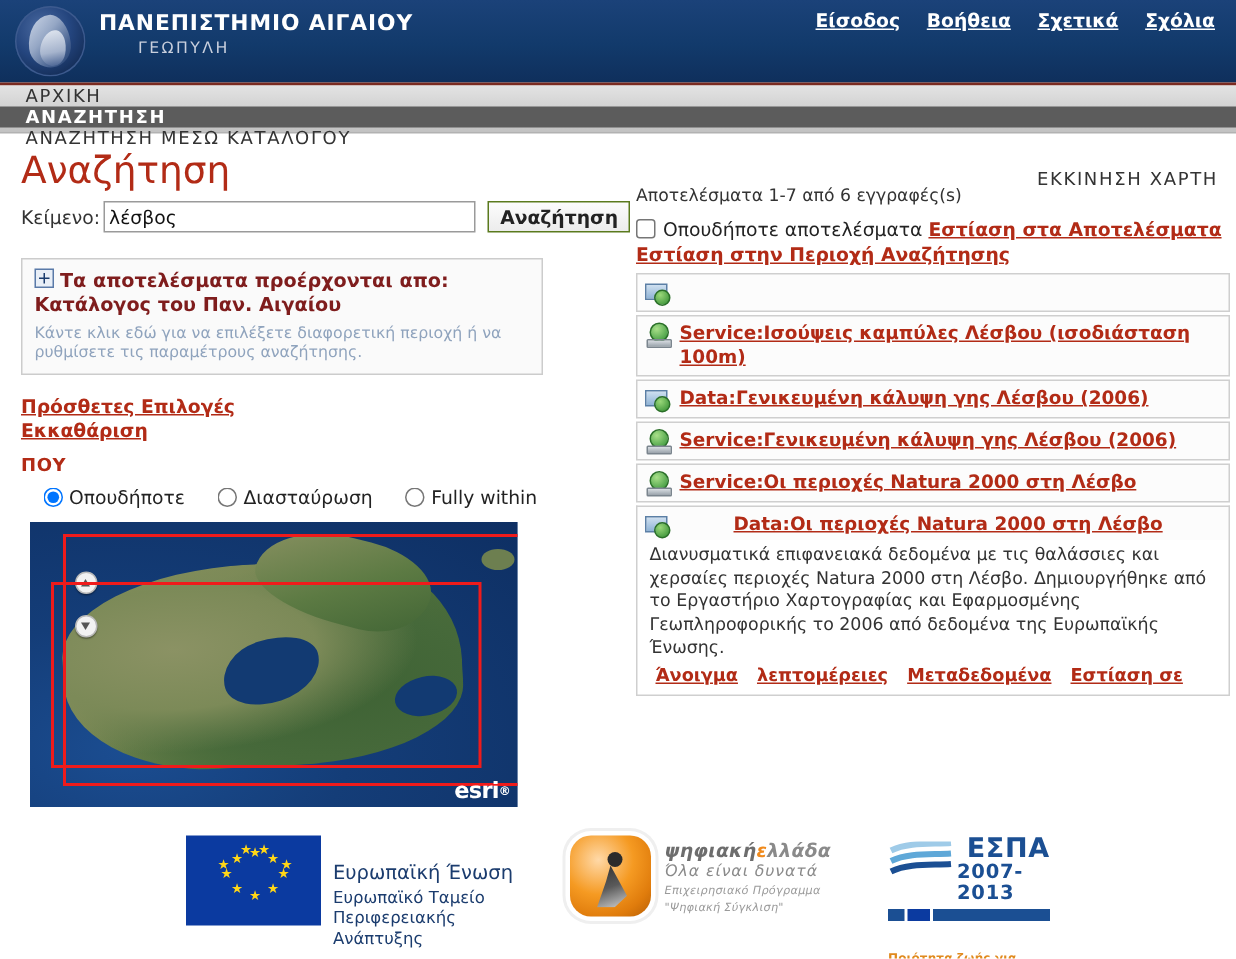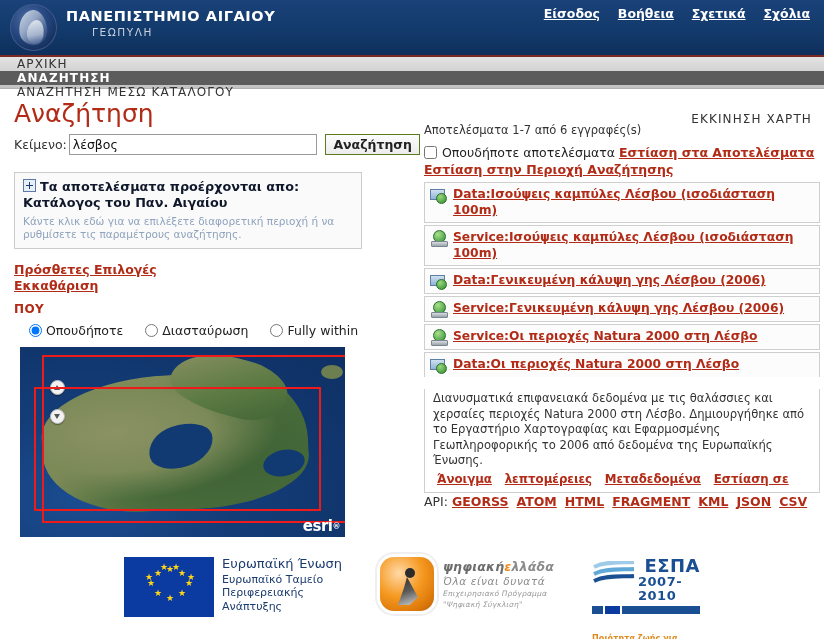--- a/index.html
+++ b/index.html
@@ -88,21 +88,21 @@
     margin-left:8px;height:21px;padding:0 7px;
     border:1px solid #5b7a1e;background:linear-gradient(180deg,#fcfcfc,#ececec);
     font-size:12.5px;font-weight:bold;color:#222;cursor:pointer;
     font-family:"DejaVu Sans","Liberation Sans",sans-serif;
   }
   .infobox{
     margin:17px 0 0 14px;width:348px;border:1px solid #ccc;background:#fafafa;
     padding:6px 8px 7px 8px;box-sizing:border-box;
   }
   .infobox .ttl{
-    font-size:12.8px;font-weight:bold;color:#0f172a;line-height:16px;
+    font-size:12.8px;font-weight:bold;color:#7f1d1d;line-height:16px;
   }
   .plusicon{
     display:inline-block;width:11px;height:11px;border:1px solid #5a7aa8;
     background:#e9eff7;position:relative;margin-right:4px;vertical-align:-1px;
   }
   .plusicon:before,.plusicon:after{
     content:"";position:absolute;background:#1b3c6e;
   }
   .plusicon:before{left:2px;top:5px;width:7px;height:1px;}
   .plusicon:after{left:5px;top:2px;width:1px;height:7px;}
@@ -239,21 +239,21 @@
   .footer{position:relative;height:94px;}
   .logos{display:flex;justify-content:center;align-items:flex-start;gap:38px;padding-top:8px;}
   .eu{display:flex;align-items:flex-start;}
   .euflag{
     width:90px;height:60px;background:#0b3aa0;position:relative;flex:0 0 90px;
   }
   .euflag .star{
     position:absolute;color:#ffd617;font-size:9px;line-height:9px;
   }
   .eutext{margin-left:8px;font-size:11px;color:#1b3c6e;line-height:13.5px;}
-  .eutext .big{font-size:13px;margin-bottom:2px;}
+  .eutext .big{font-size:13px;margin-bottom:2px;margin-top:19px;}
   .dg{display:flex;align-items:center;}
   .dgmark{
     width:54px;height:54px;border-radius:14px;flex:0 0 54px;position:relative;
     background:radial-gradient(circle at 35% 30%,#ffd9a8 0%,#f59a22 45%,#e07c0c 75%,#b85f05 100%);
     box-shadow:0 0 0 3px #fff,0 0 0 5px #efefef;
   }
   .dgmark .head{
     position:absolute;left:25px;top:11px;width:10px;height:10px;border-radius:50%;background:#2b2b2b;
   }
   .dgmark .body{
@@ -379,56 +379,52 @@
 
     <div class="resopts">
       <input type="checkbox" style=""><span>Οπουδήποτε αποτελέσματα</span>
       <a href="#">Εστίαση στα Αποτελέσματα</a>
       <a href="#">Εστίαση στην Περιοχή Αναζήτησης</a>
     </div>
 
     <div class="reslist">
       <div class="resitem">
         <span class="ico data"></span>
-        <a class="rlink" href="#">Data:Ισούψεις καμπύλες Λέσβου (ισοδιάσταση 100m)</a>
       </div>
       <div class="resitem">
         <span class="ico svc"></span>
         <a class="rlink" href="#">Service:Ισούψεις καμπύλες Λέσβου (ισοδιάσταση 100m)</a>
       </div>
       <div class="resitem">
         <span class="ico data"></span>
         <a class="rlink" href="#">Data:Γενικευμένη κάλυψη γης Λέσβου (2006)</a>
       </div>
       <div class="resitem">
         <span class="ico svc"></span>
         <a class="rlink" href="#">Service:Γενικευμένη κάλυψη γης Λέσβου (2006)</a>
       </div>
       <div class="resitem">
         <span class="ico svc"></span>
         <a class="rlink" href="#">Service:Οι περιοχές Natura 2000 στη Λέσβο</a>
       </div>
-      <div class="resitem" style="border-bottom:none;margin-bottom:14px;">
+      <div class="resitem" style="border-bottom:none;margin-bottom:0;gap:36px;">
         <span class="ico data"></span>
         <a class="rlink" href="#">Data:Οι περιοχές Natura 2000 στη Λέσβο</a>
       </div>
       <div class="resdesc">
         <div>Διανυσματικά επιφανειακά δεδομένα με τις θαλάσσιες και χερσαίες περιοχές Natura 2000 στη Λέσβο. Δημιουργήθηκε από το Εργαστήριο Χαρτογραφίας και Εφαρμοσμένης Γεωπληροφορικής το 2006 από δεδομένα της Ευρωπαϊκής Ένωσης.</div>
         <div class="acts">
           <a href="#">Άνοιγμα</a>
           <a href="#">λεπτομέρειες</a>
           <a href="#">Μεταδεδομένα</a>
           <a href="#">Εστίαση σε</a>
         </div>
       </div>
     </div>
 
-    <div class="apirow">
-      <span>API:</span><a href="#">GEORSS</a><a href="#">ATOM</a><a href="#">HTML</a><a href="#">FRAGMENT</a><a href="#">KML</a><a href="#">JSON</a><a href="#">CSV</a>
-    </div>
   </div>
 </div>
 
 <div class="footer">
   <div class="logos">
 
     <div class="eu">
       <div class="euflag">
         <span class="star" style="left:42px;top:8px;">★</span>
         <span class="star" style="left:54px;top:12px;">★</span>
@@ -464,21 +460,21 @@
       </div>
     </div>
 
     <div class="espa">
       <svg class="wave" viewBox="0 0 44 26">
         <path d="M2,6 C14,0 30,2 42,1" stroke="#9fcbe8" stroke-width="4" fill="none"></path>
         <path d="M2,13 C14,7 30,9 42,8" stroke="#5fa8d8" stroke-width="4" fill="none"></path>
         <path d="M2,20 C14,14 30,16 42,15" stroke="#1b4f93" stroke-width="4" fill="none"></path>
       </svg>
       <div class="et">ΕΣΠΑ</div>
-      <div class="ey">2007-2010</div>
+      <div class="ey">2007-2013</div>
       <div class="bar">
         <span class="sq"></span>
         <span class="sq2"></span>
         <span class="sq3"></span>
       </div>
       <div class="tag">Ποιότητα ζωής για όλους</div>
     </div>
 
   </div>
   <div class="fnote">Με τη συγχρηματοδότηση της Ελλάδας και της Ευρωπαϊκής Ένωσης</div>

